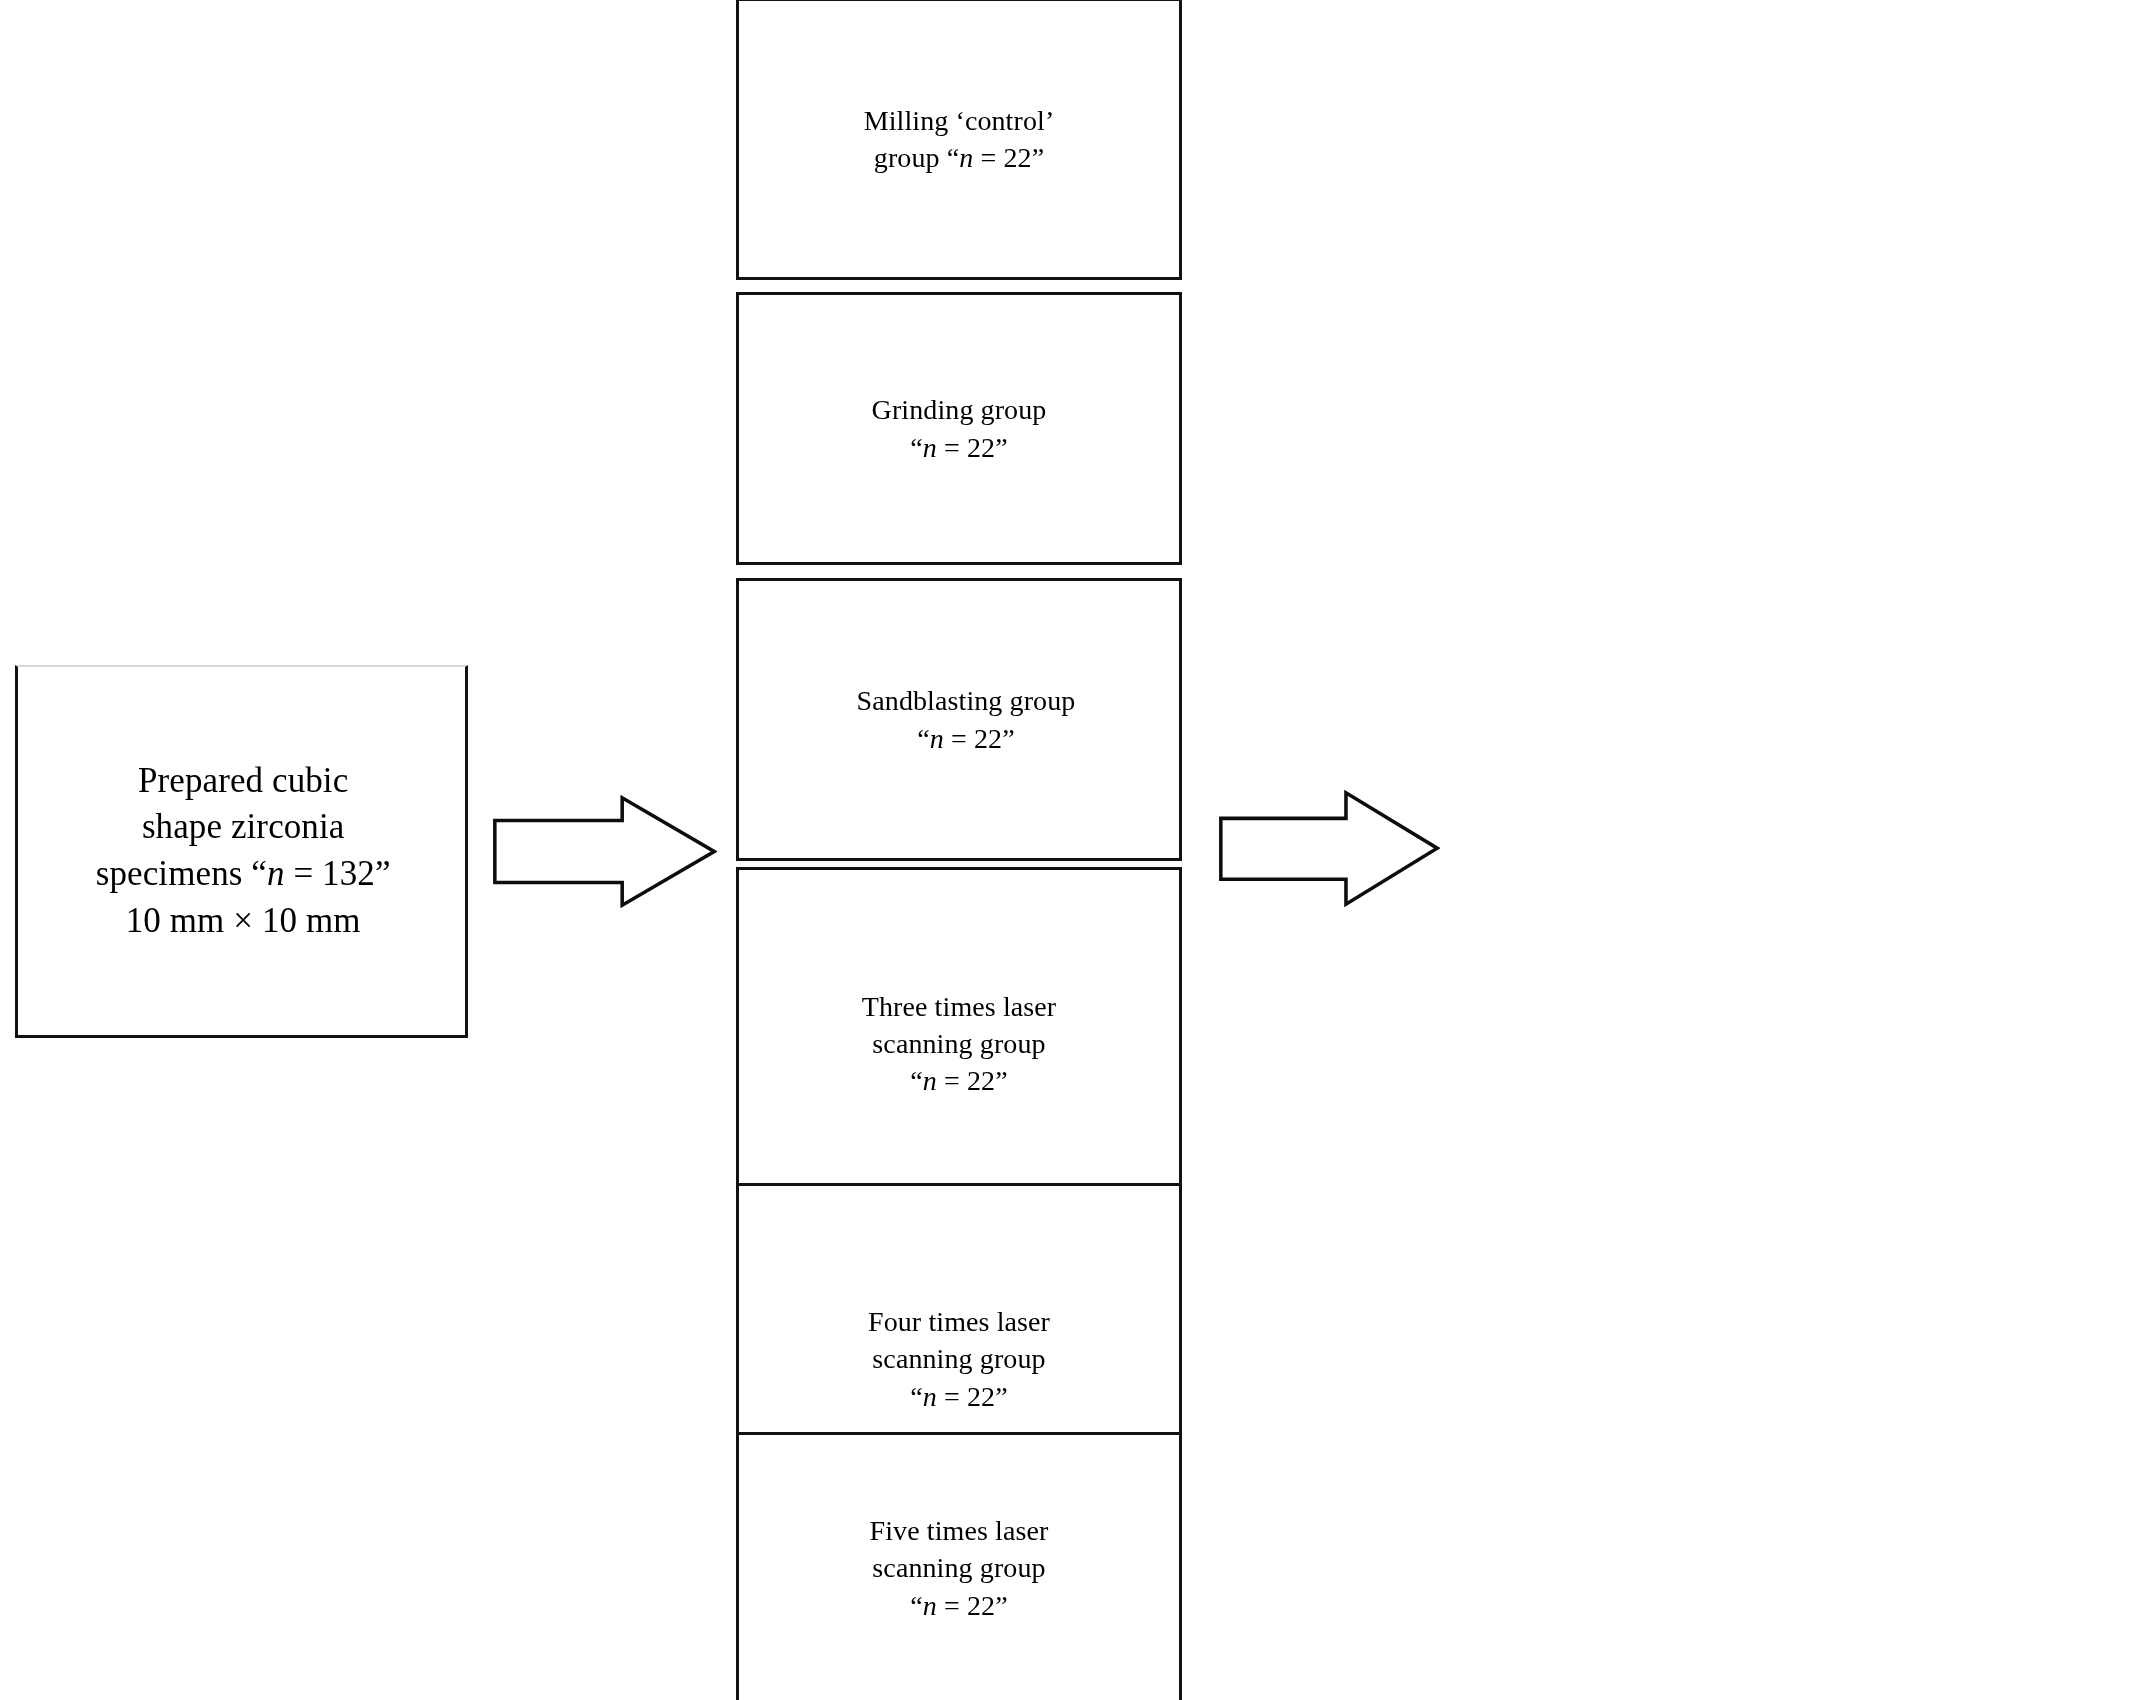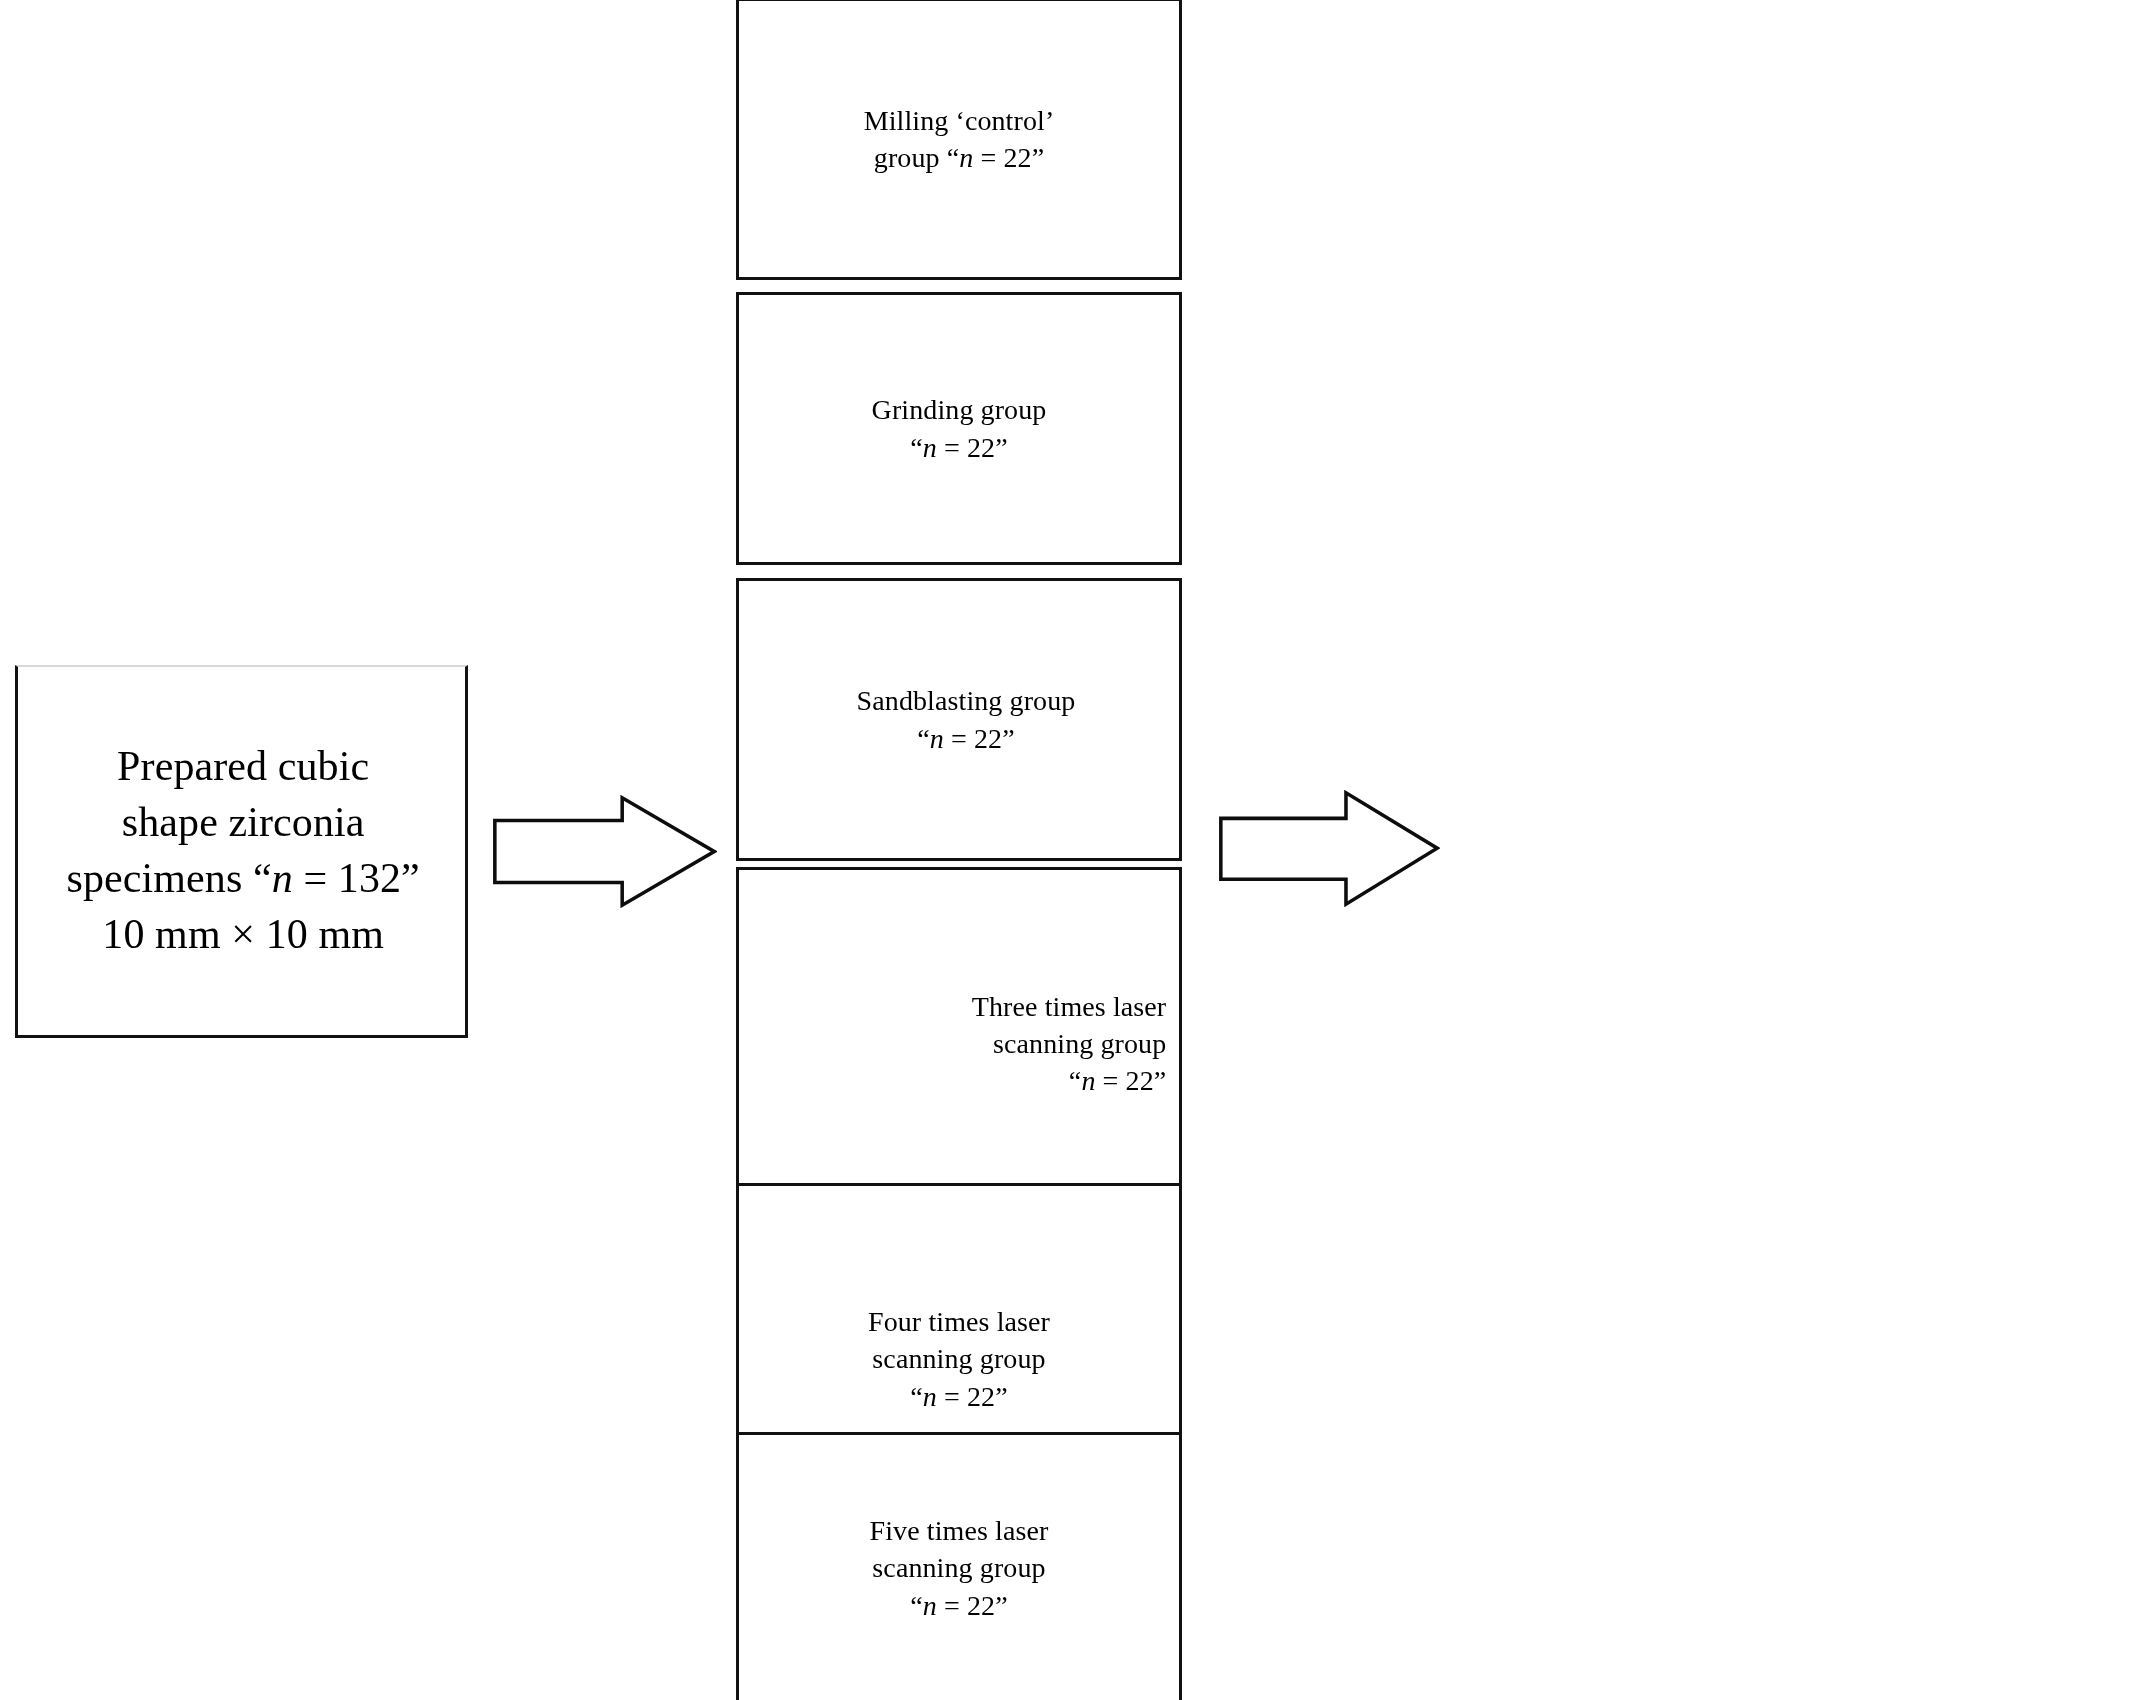--- a/index.html
+++ b/index.html
@@ -39,28 +39,28 @@
   }
   
   #box-left {
     left: 15px;
     top: 665px;
     width: 453px;
     height: 373px;
     border-top-color: #d9d9d9;
     border-top-width: 2.8px;
   }
-  #box-left .box-text { font-size: 42px; line-height: 1.33; padding-left: 16px; }
+  #box-left .box-text { font-size: 35px; line-height: 1.33; padding-left: 16px; }
 
   
   .mid-box { left: 736px; width: 446px; }
   #box-mid-0 { top: -2.1px;   height: 282px; }
   #box-mid-1 { top: 292px;  height: 273px; }
   #box-mid-2 { top: 578px;  height: 283px; padding-left: 14px; }
-  #box-mid-3 { top: 867px; height: 353px; text-align: right; }
+  #box-mid-3 { top: 867px; height: 353px; }
   #box-mid-4 { top: 1150px; height: 352px; margin-top: 33px; }
   #box-mid-5 { top: 1432px; height: 272px; }
   .mid-box .box-text { font-size: 28px; line-height: 1.33; }
 
   
   #box-right {
     left: 1458px;
     top: 699px;
     width: 679px;
     height: 284px;

